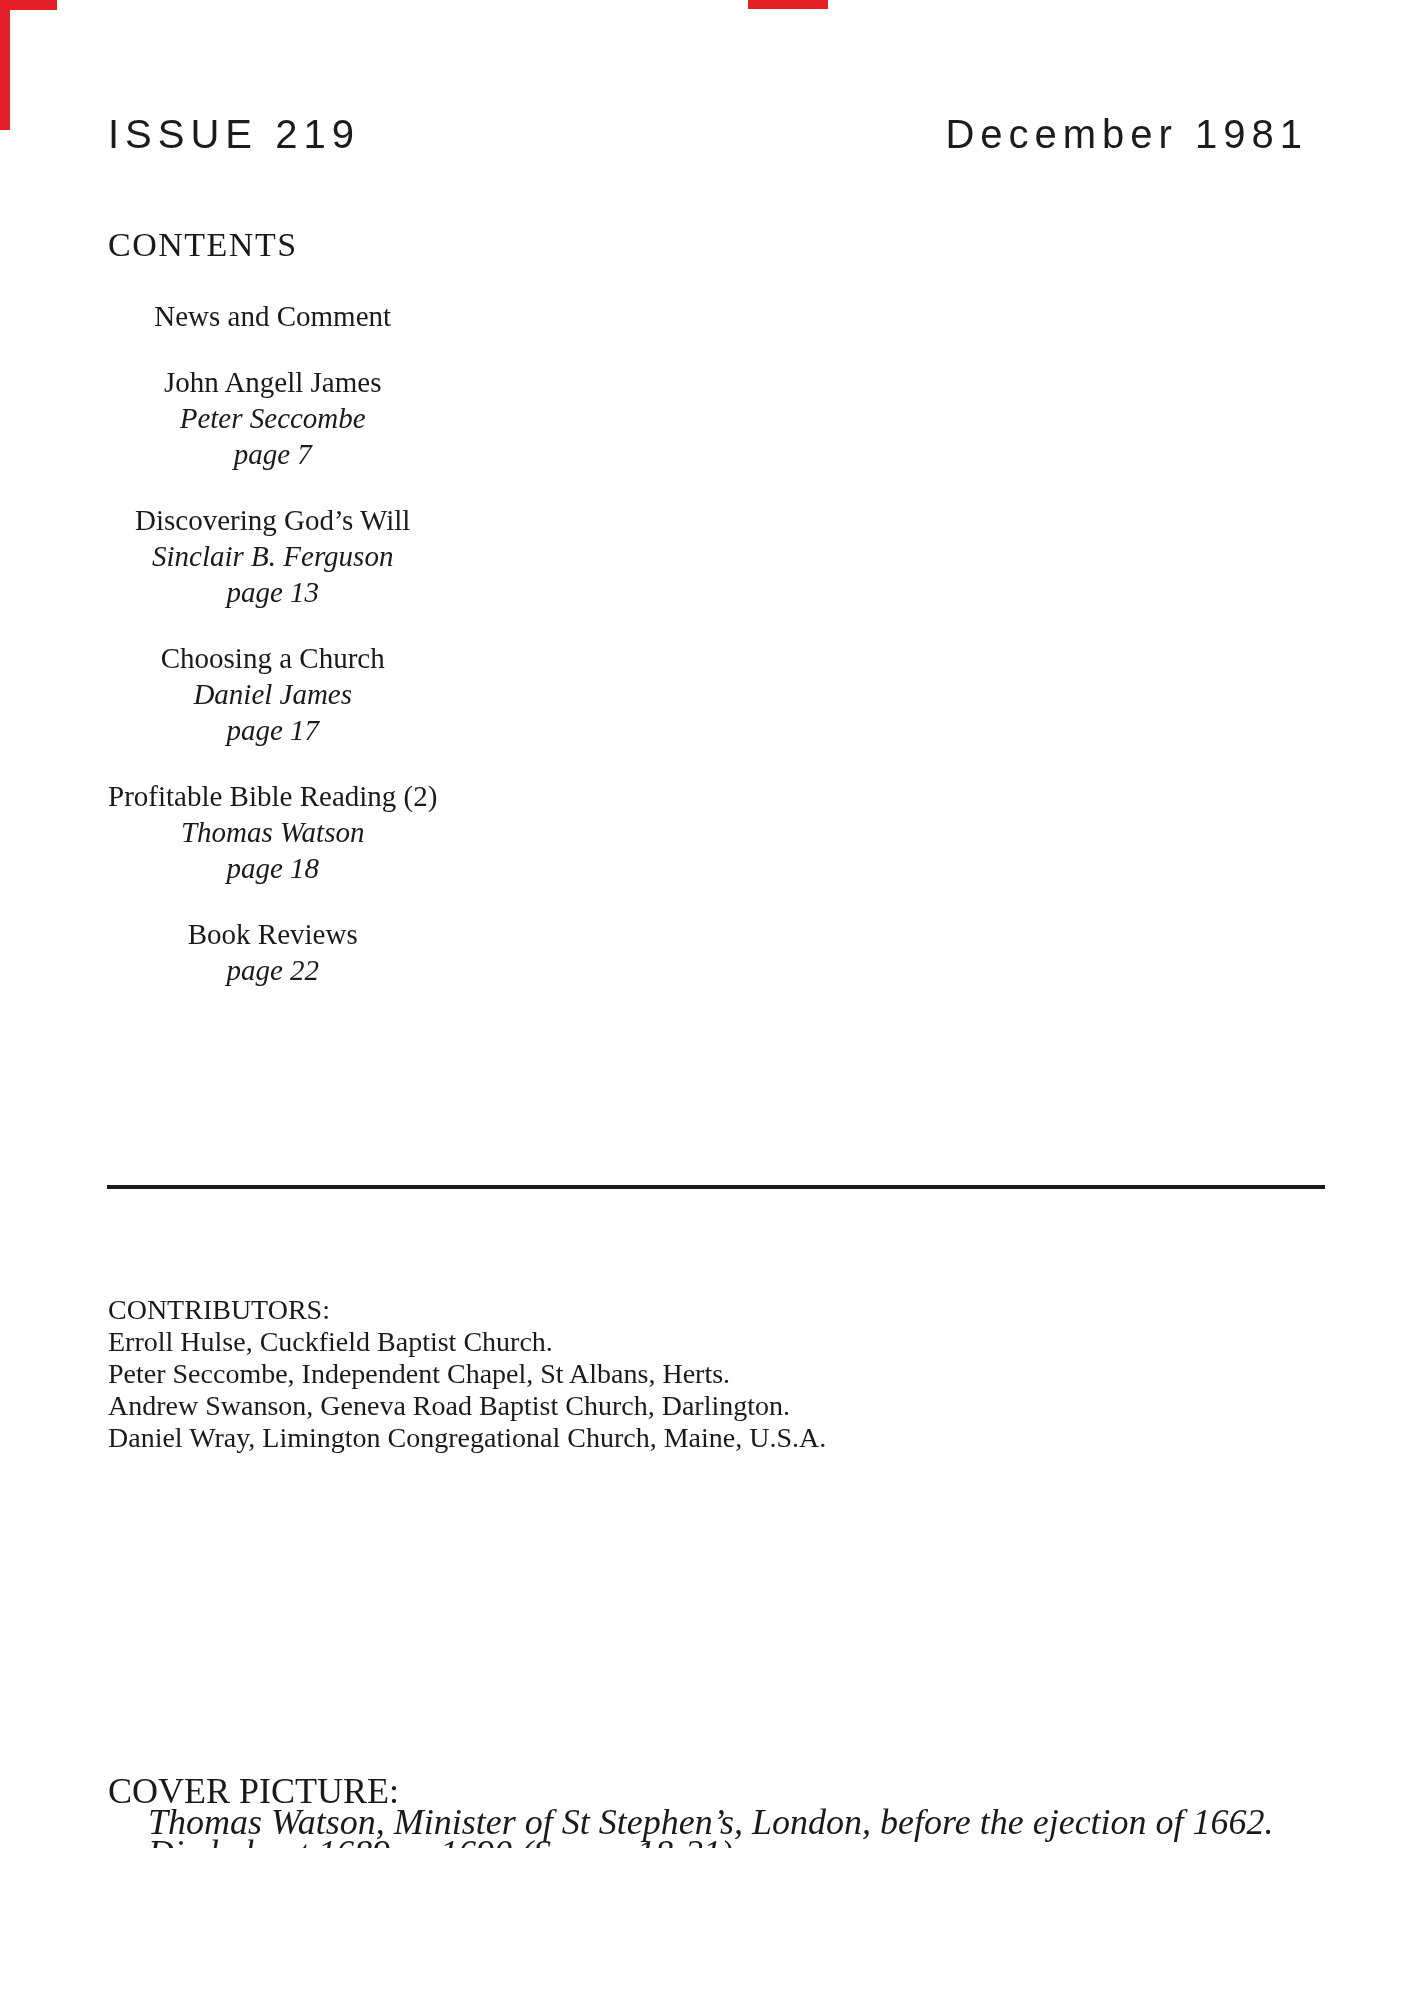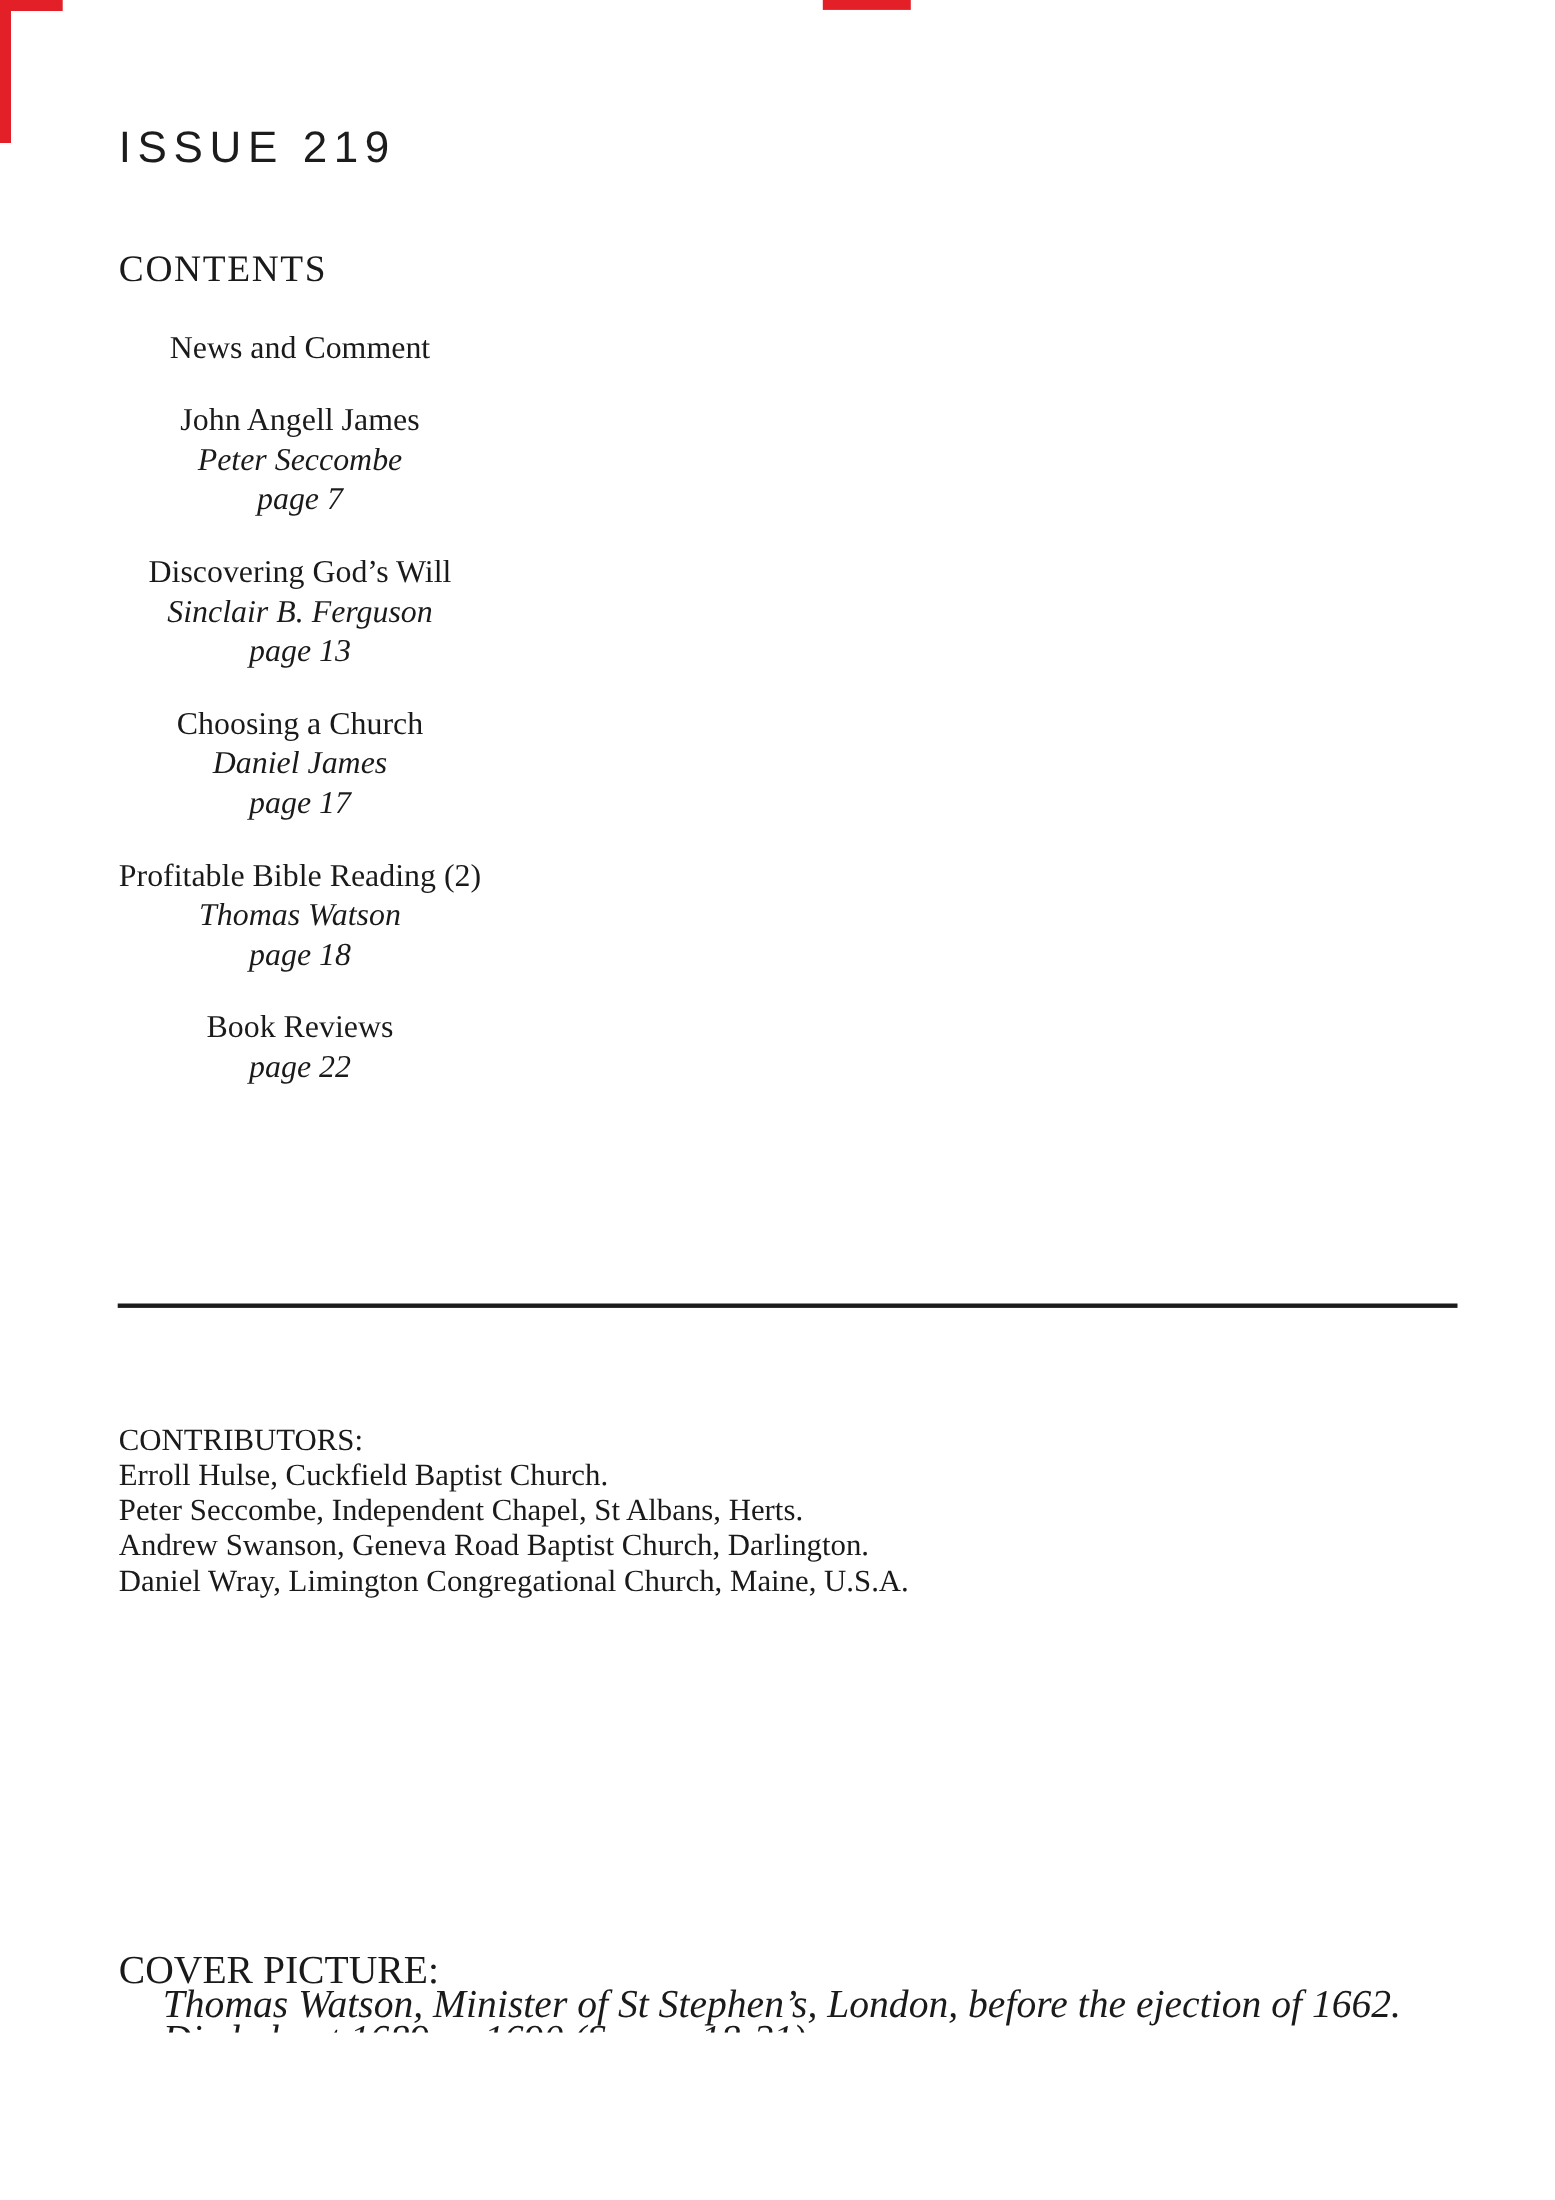--- a/index.html
+++ b/index.html
@@ -90,20 +90,21 @@
 <body>
 
 <div class="page">
 
   <div class="scan-mark vert"></div>
   <div class="scan-mark h-left"></div>
   <div class="scan-mark h-mid"></div>
 
   <div class="header">
     <span>ISSUE 219</span>
+    <span>December 1981</span>
   </div>
 
   <div class="contents-heading">CONTENTS</div>
 
   <div class="entries">
 
     <div class="entry">
       <div class="title">News and Comment</div>
     </div>
 

